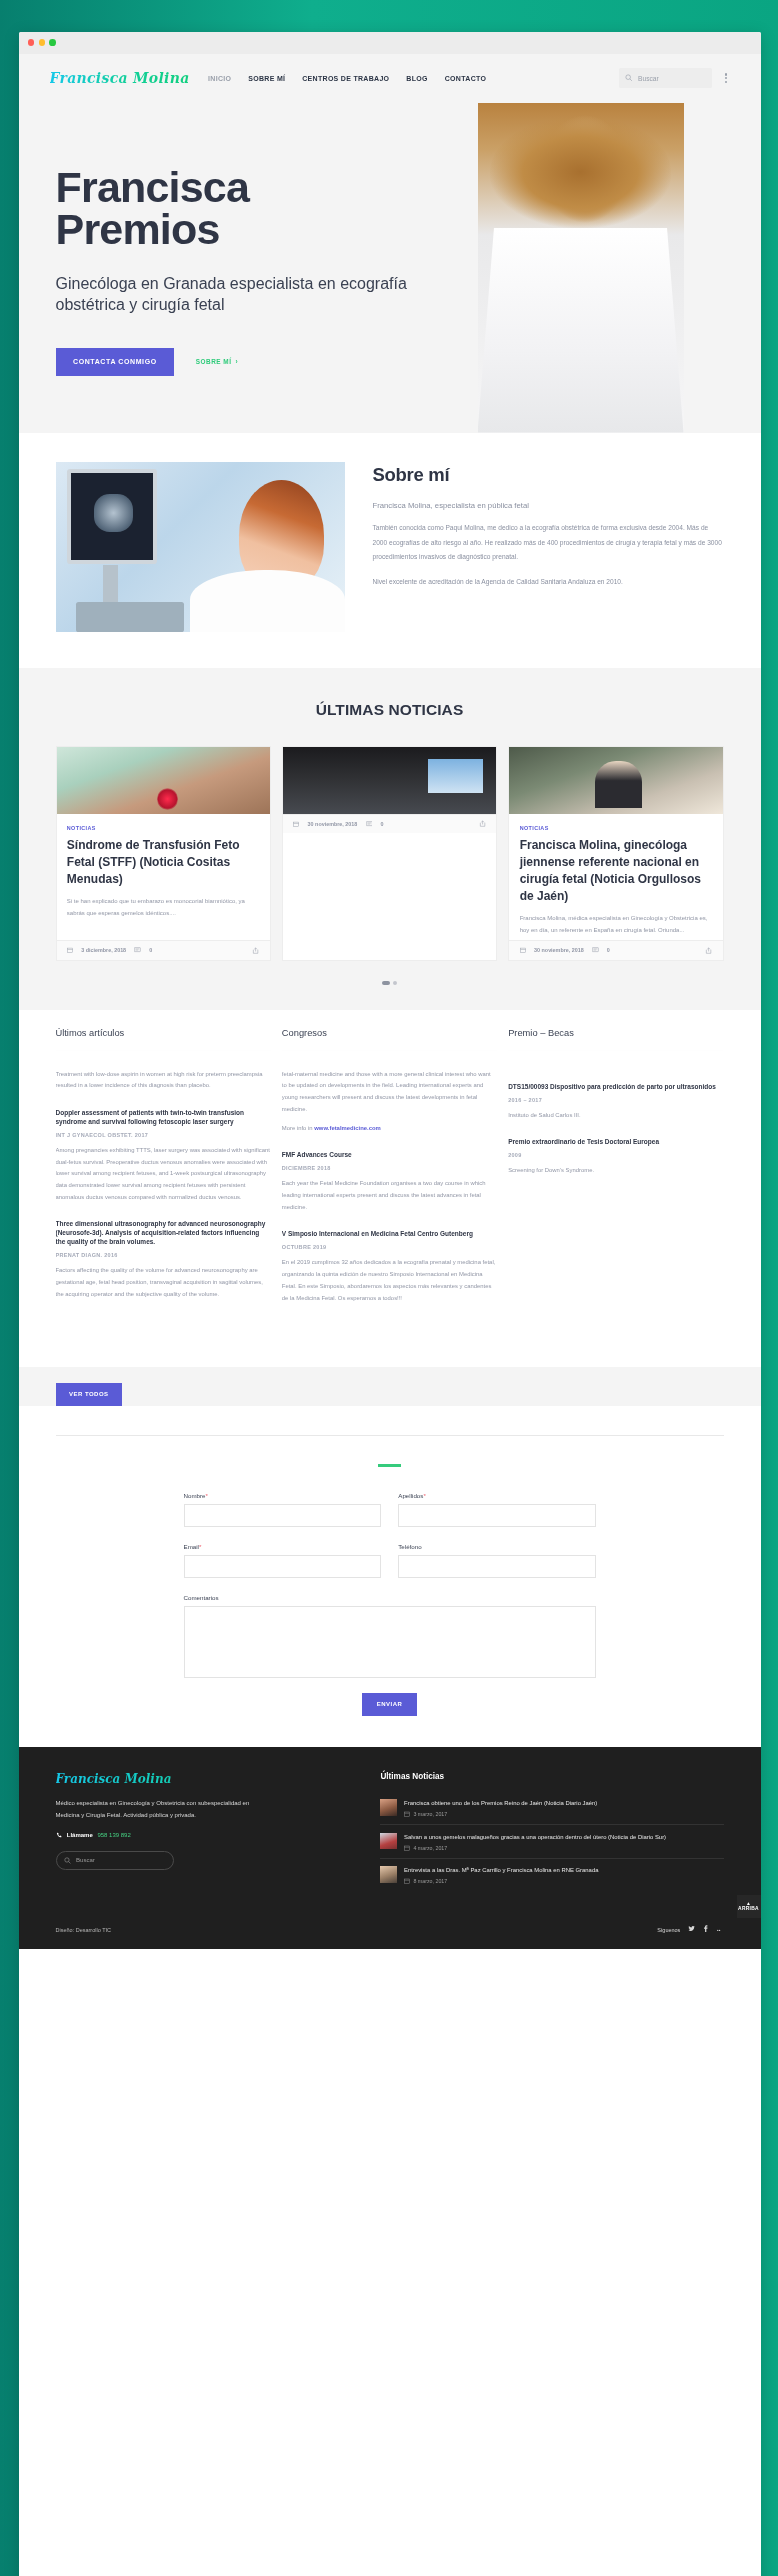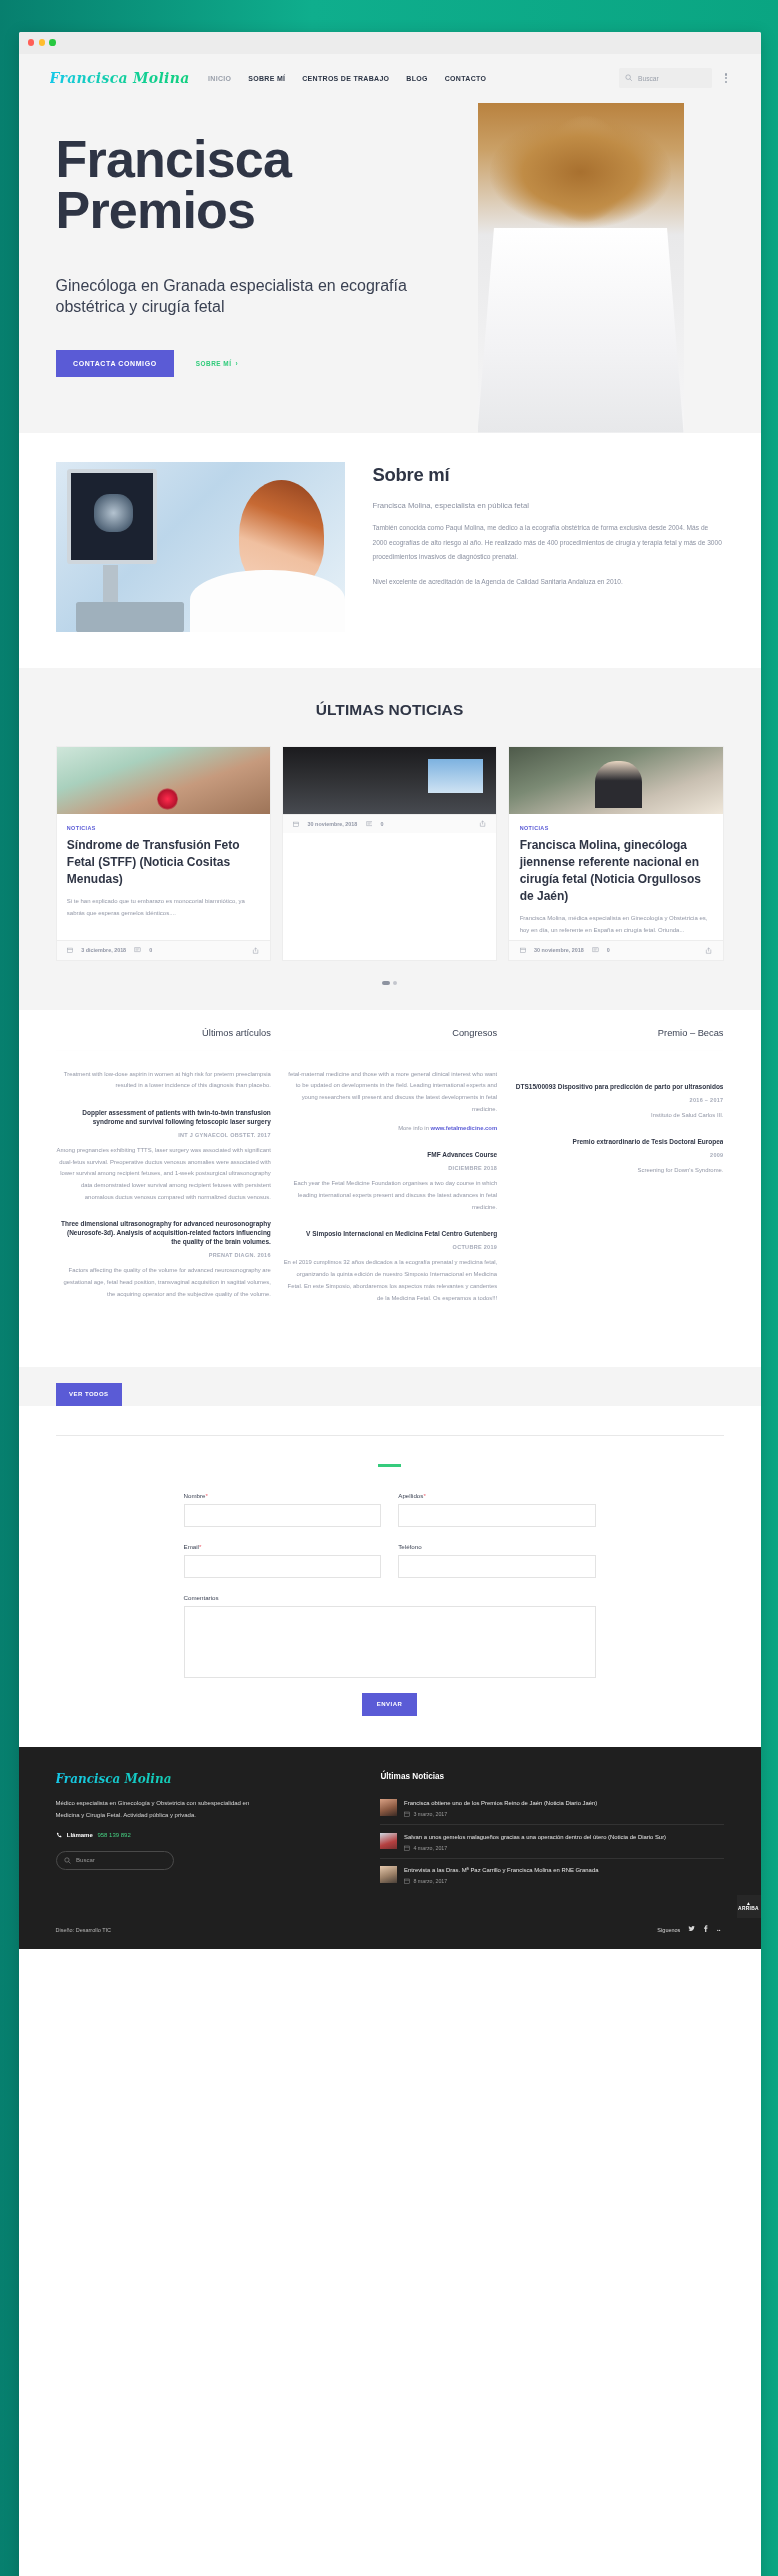--- a/index.html
+++ b/index.html
@@ -40,25 +40,26 @@
     display:flex; align-items:center; padding:0 6.2px; gap:5.2px;
   }
   .search-pill .ph { font-size:6.7px; color:#9aa0ab; }
   .kebab { display:flex; flex-direction:column; gap:1.5px; padding:2.1px; }
   .kebab i { width:2.1px; height:2.1px; border-radius:50%; background:#9aa0ab; display:block; }
 
   
   .hero { position:relative; height:330px; background:#f4f4f4; overflow:hidden; }
   .hero-inner { padding: 31px 0 0 37px; position:relative; z-index:2; max-width:402px; }
   h1.hero-title {
-    font-size: 52px; line-height: .99; font-weight: 800; color: #2f3545;
+    font-size: 43px; line-height: .99; font-weight: 800; color: #2f3545;
     letter-spacing:-0.8px;
+    margin-top:32px;
   }
   .hero-sub {
-    margin-top: 38px; font-size: 16px; line-height: 1.35; color:#3a4152; font-weight:400;
+    margin-top: 22px; font-size: 16px; line-height: 1.35; color:#3a4152; font-weight:400;
     max-width: 361px;
   }
   .hero-cta { margin-top: 32px; display:flex; align-items:center; gap:21.6px; }
   .btn-primary {
     background:#5a5bd6; color:#fff; border:0; padding:10.3px 17.5px;
     font-size:7px; font-weight:700; letter-spacing:0.6px; cursor:pointer;
     font-family:"Liberation Sans",sans-serif;
   }
   .link-green { color:#2ecb7a; font-size:6.4px; font-weight:700; letter-spacing:0.5px; text-decoration:none; display:flex; align-items:center; gap:4.1px;}
   .hero-photo {
@@ -133,21 +134,21 @@
   .ico { display:inline-block; vertical-align:middle; }
   .dots { display:flex; justify-content:center; gap:3.6px; margin-top:20.6px; align-items:center;}
   .dots i { width:4.1px; height:4.1px; border-radius:50%; background:#c3c6cd; display:block; }
   .dots i.on { background:#8d93a0; width:8.2px; border-radius:3.1px;}
 
   
   .bar { background:#5a5bd6; height:58px; display:flex; align-items:center; justify-content:center; }
   .bar span { color:#fff; font-size:7.2px; font-weight:800; letter-spacing:0.6px; }
 
   
-  .cols { background:#fff; padding: 18px 37px 0; display:flex; gap:11px;text-align:right; }
+  .cols { background:#fff; padding: 18px 37px 0; display:flex; gap:11px; }
   .col { flex:1; }
   .col > h3 { font-size:9.3px; font-weight:400; color:#3c4354; padding-bottom:11.3px; }
   .col .rule { height:0.5px; background:#e8e8e8; }
   .colbox { height:317px; overflow:hidden; position:relative; padding-top:11.3px; }
   .fadetop { position:absolute; left:0; right:0; top:0; height:13.4px; background:linear-gradient(#fff,rgba(255,255,255,0)); z-index:3;}
   .entry { margin-bottom:15.5px; }
   .entry .t { font-size:6.5px; font-weight:700; line-height:1.4; color:#2f3545; }
   .entry .m { margin-top:5.7px; font-size:5.5px; font-weight:700; letter-spacing:0.3px; color:#a6abb9; }
   .entry .d { margin-top:7.2px; font-size:5.9px; line-height:2.0; color:#9297a6; }
   .entry .d a { color:#5a5bd6; text-decoration:none; font-weight:700;}

